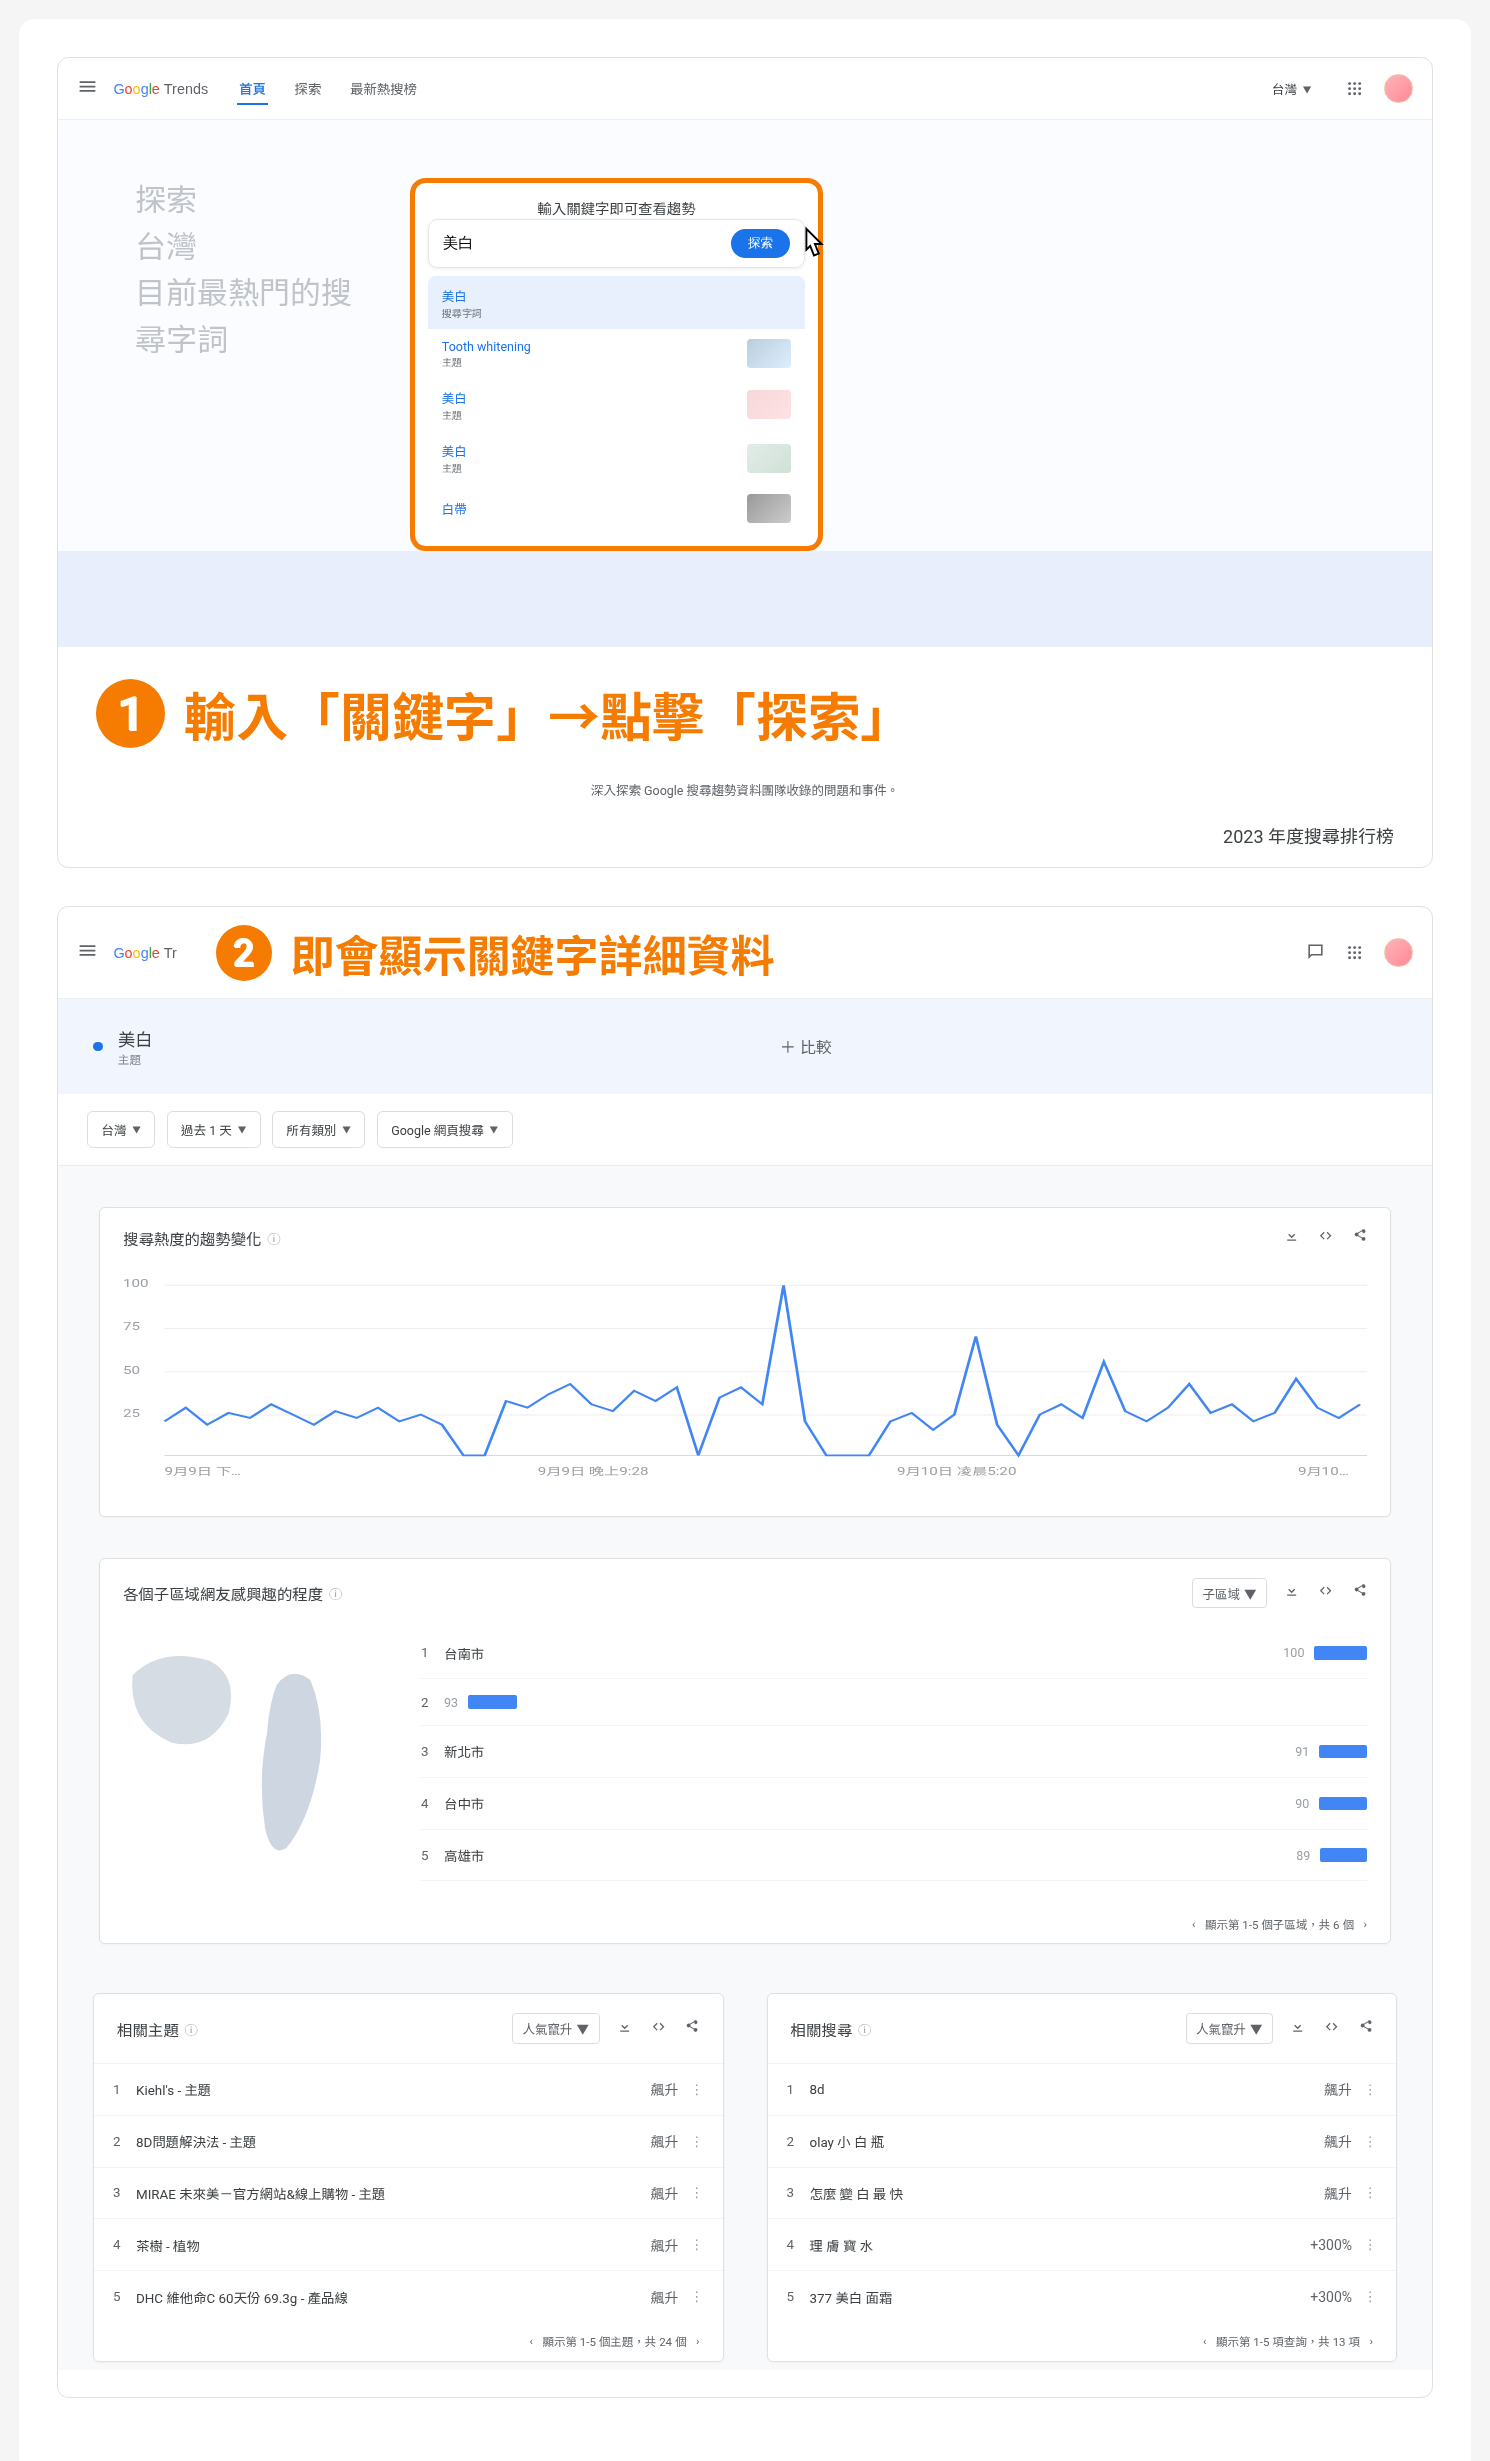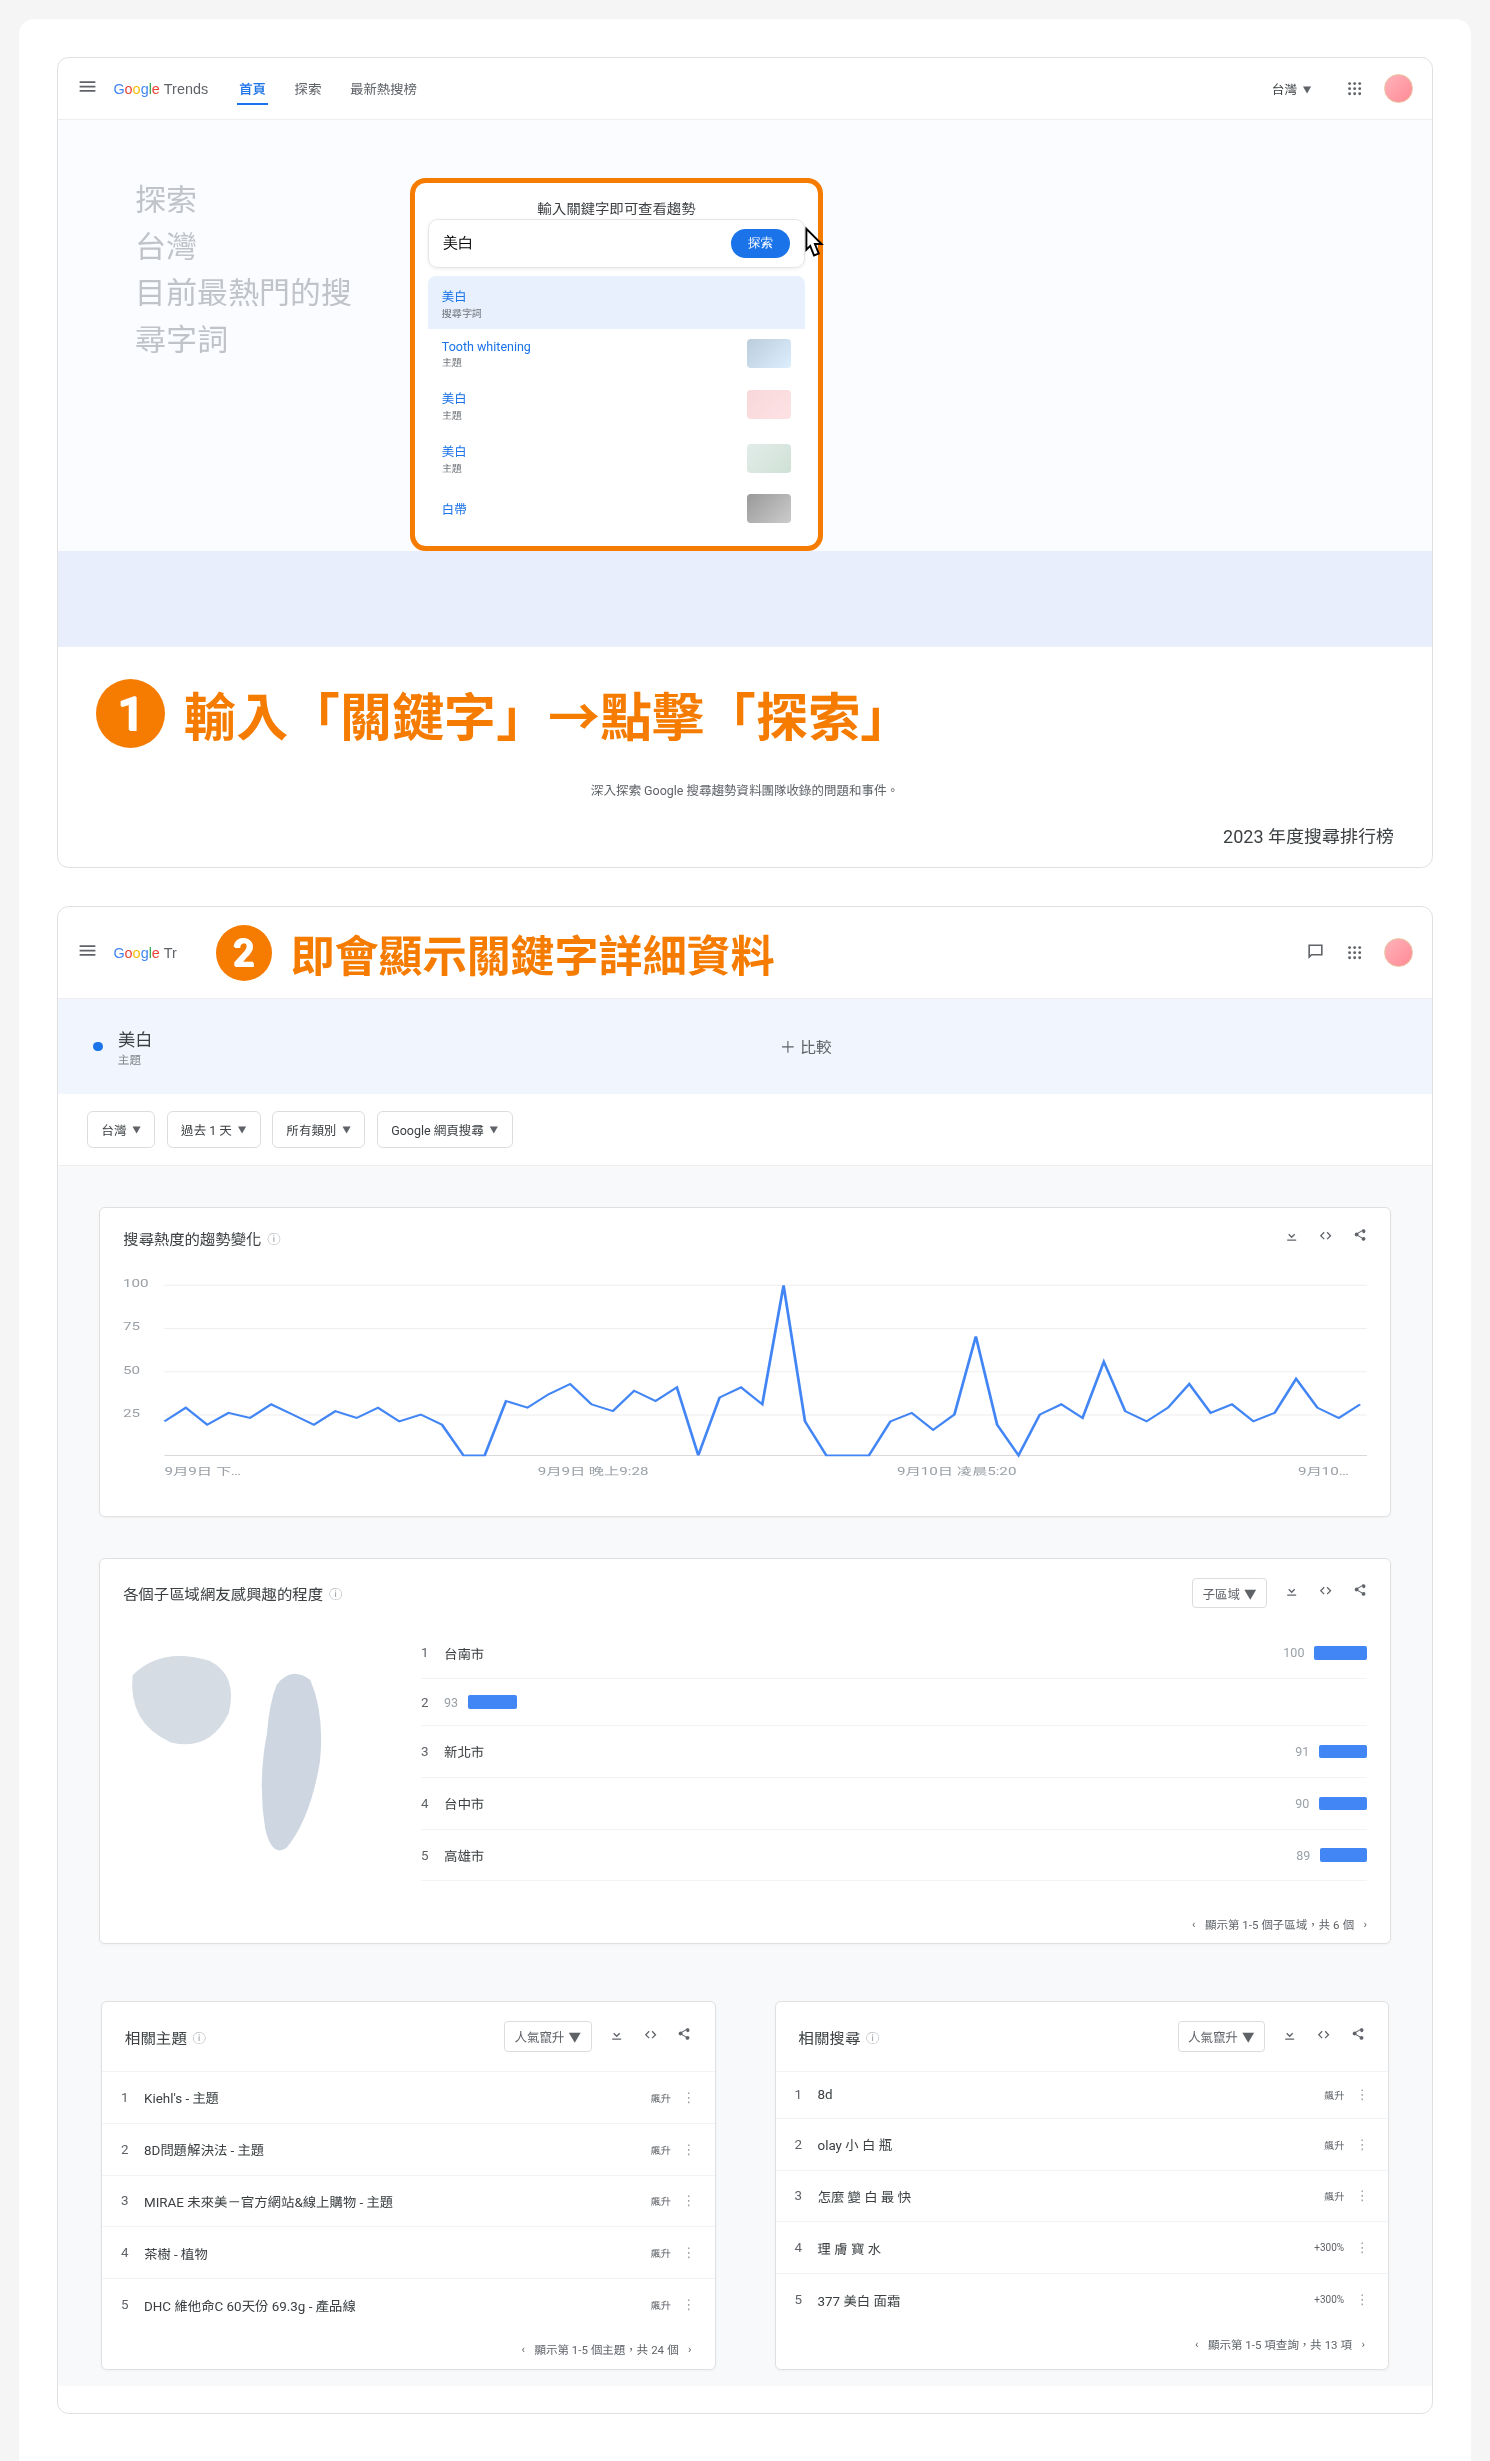--- a/index.html
+++ b/index.html
@@ -65,25 +65,25 @@
   .map-box{width:269px;height:250px;position:relative}
   .region-list{flex:1}
   .region-row{display:flex;align-items:center;padding:15.4px 0;border-bottom:1px solid #f1f3f4;font-size:13.4px;color:#3c4043}
   .region-row .idx{width:23px;color:#5f6368}
   .region-row .name{flex:1}
   .region-row .val{color:#9aa0a6;margin-right:9.6px;font-size:12.5px}
   .bar{height:13.4px;background:#4285f4;border-radius:1.9px}
   .region-pager{text-align:right;font-size:11.5px;color:#5f6368;padding:11.5px 23px;display:flex;justify-content:flex-end;align-items:center;gap:9.6px}
   
   .two-col{display:flex;gap:27px;margin:0 27px 27px}
-  .two-col .card{margin:16px;flex:1}
+  .two-col .card{margin:8px;flex:1}
   .rel-row{display:flex;align-items:center;padding:15.4px 19px;border-top:1px solid #f1f3f4;font-size:13.4px;color:#3c4043}
   .rel-row .idx{width:23px;color:#5f6368}
   .rel-row .txt{flex:1}
-  .rel-row .val{color:#5f6368;font-size:10px;margin-right:11.5px}
+  .rel-row .val{color:#5f6368;font-size:14px;margin-right:11.5px}
   .rel-row .more{color:#9aa0a6;cursor:pointer}
 </style>
 </head>
 <body>
 
 <div class="page-wrap">
 
 <div class="shot">
 
   <div class="gt-header">

